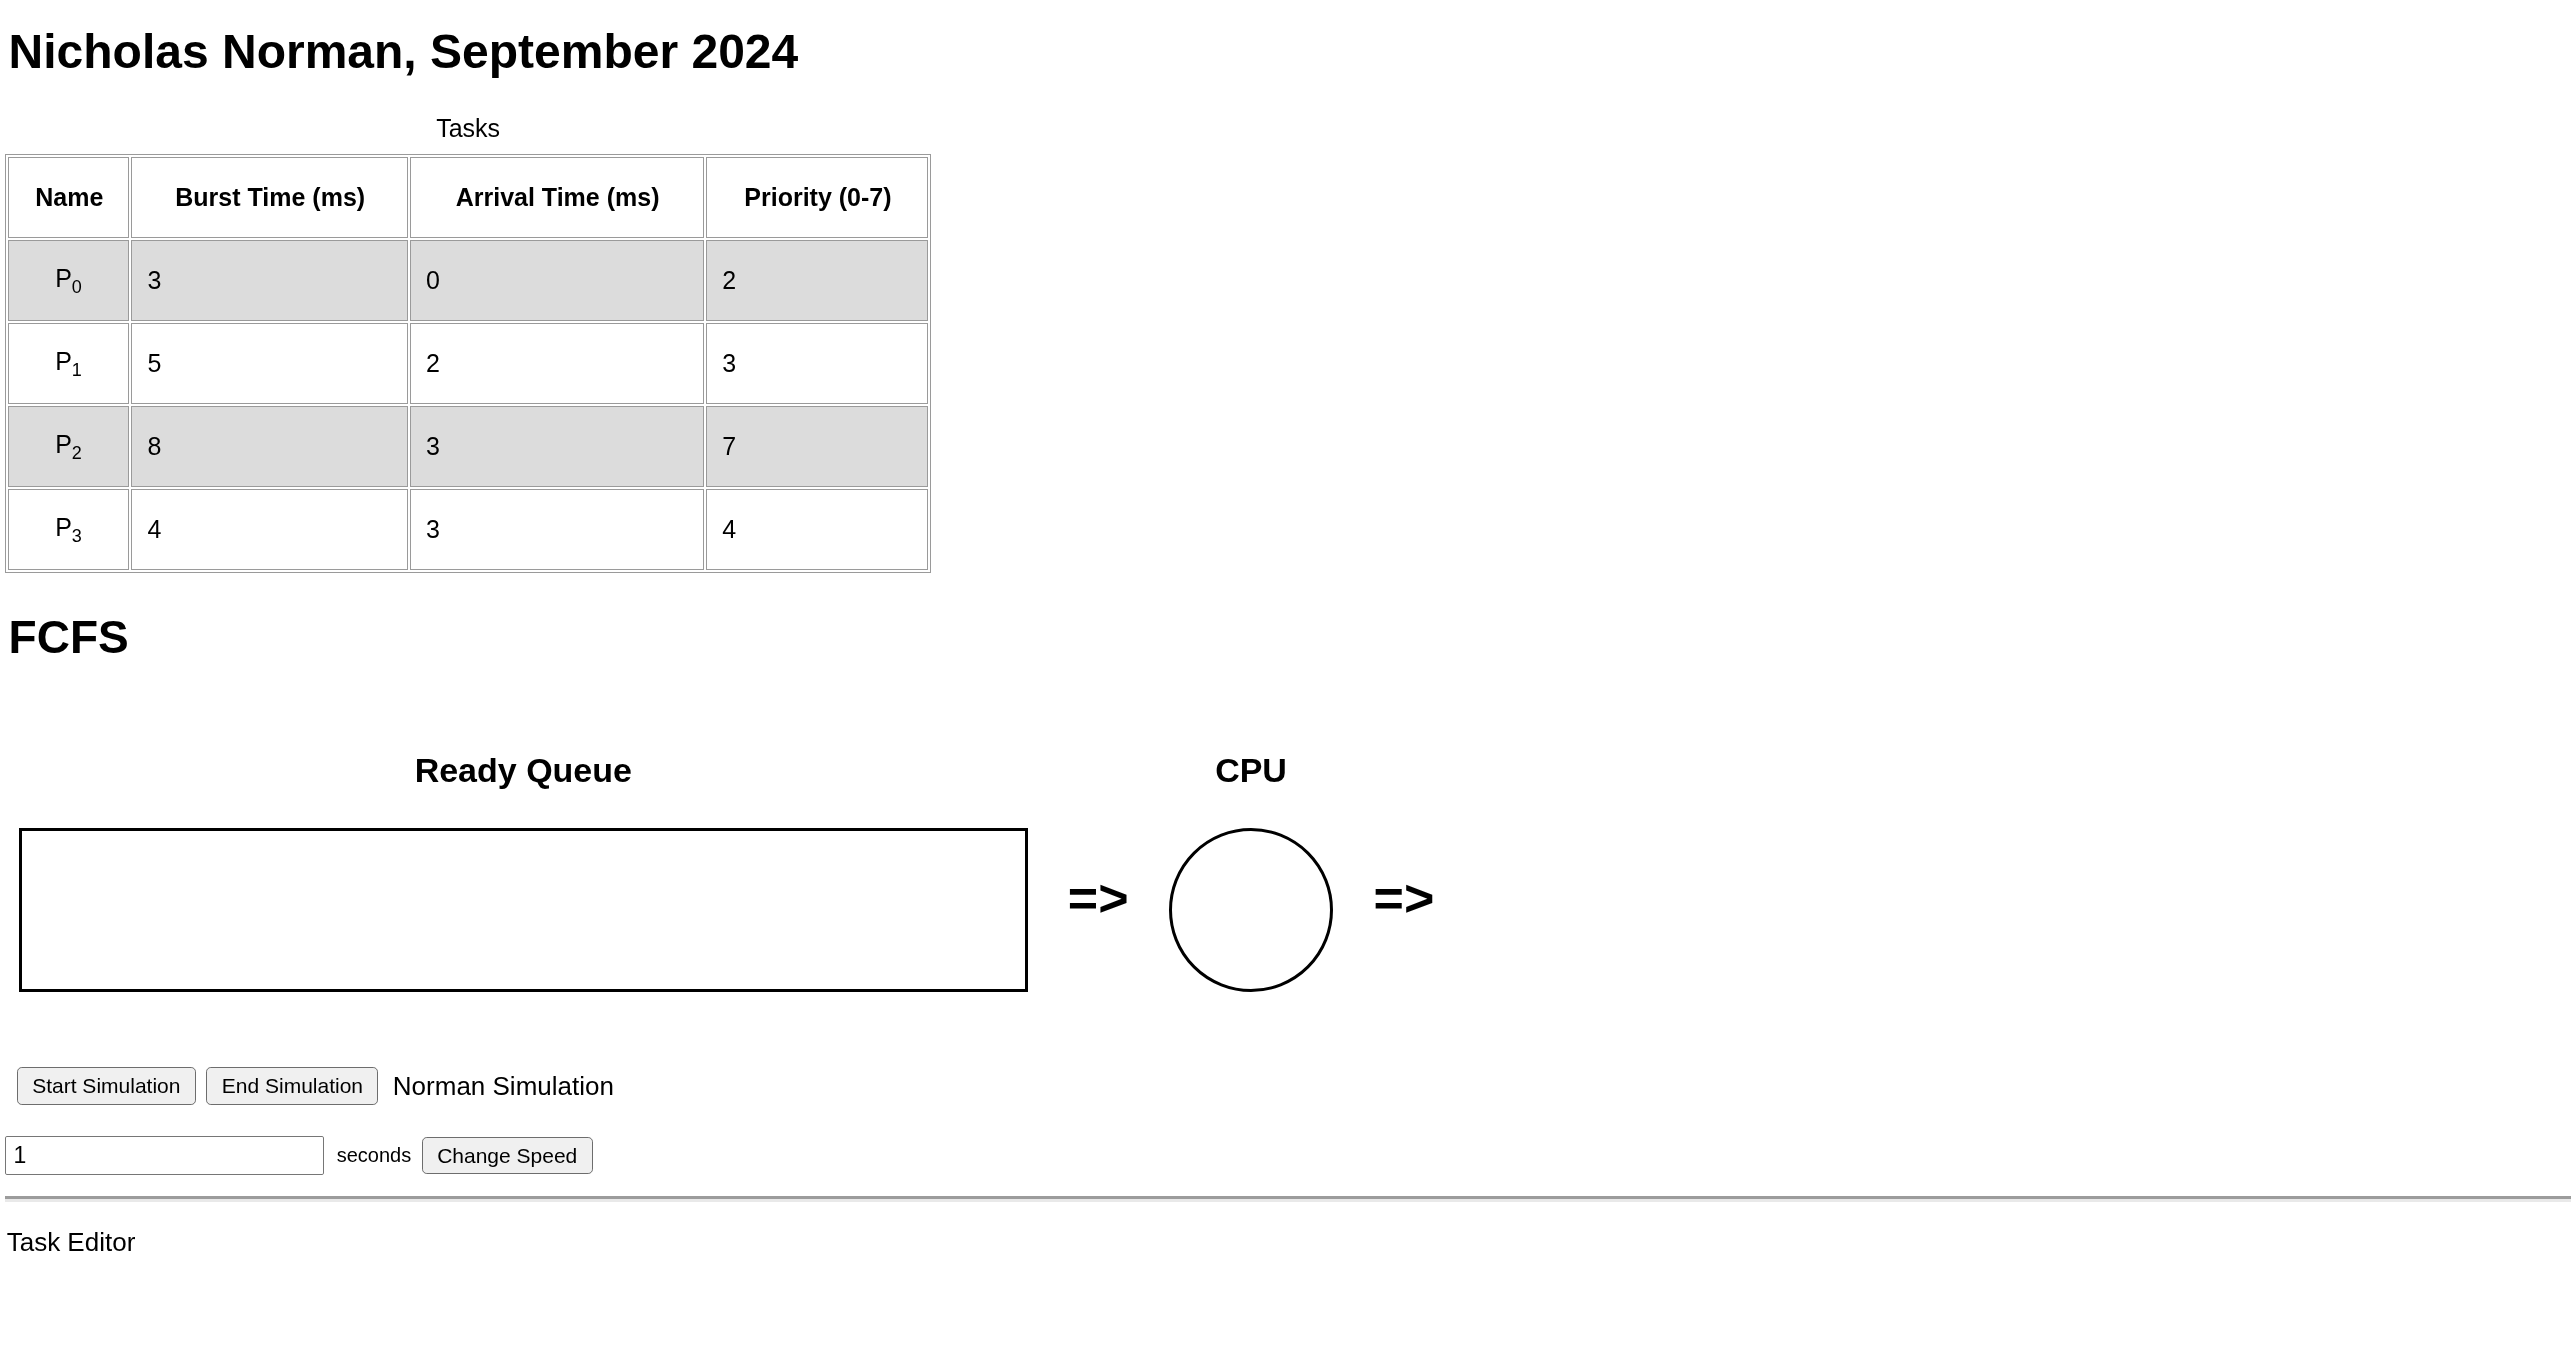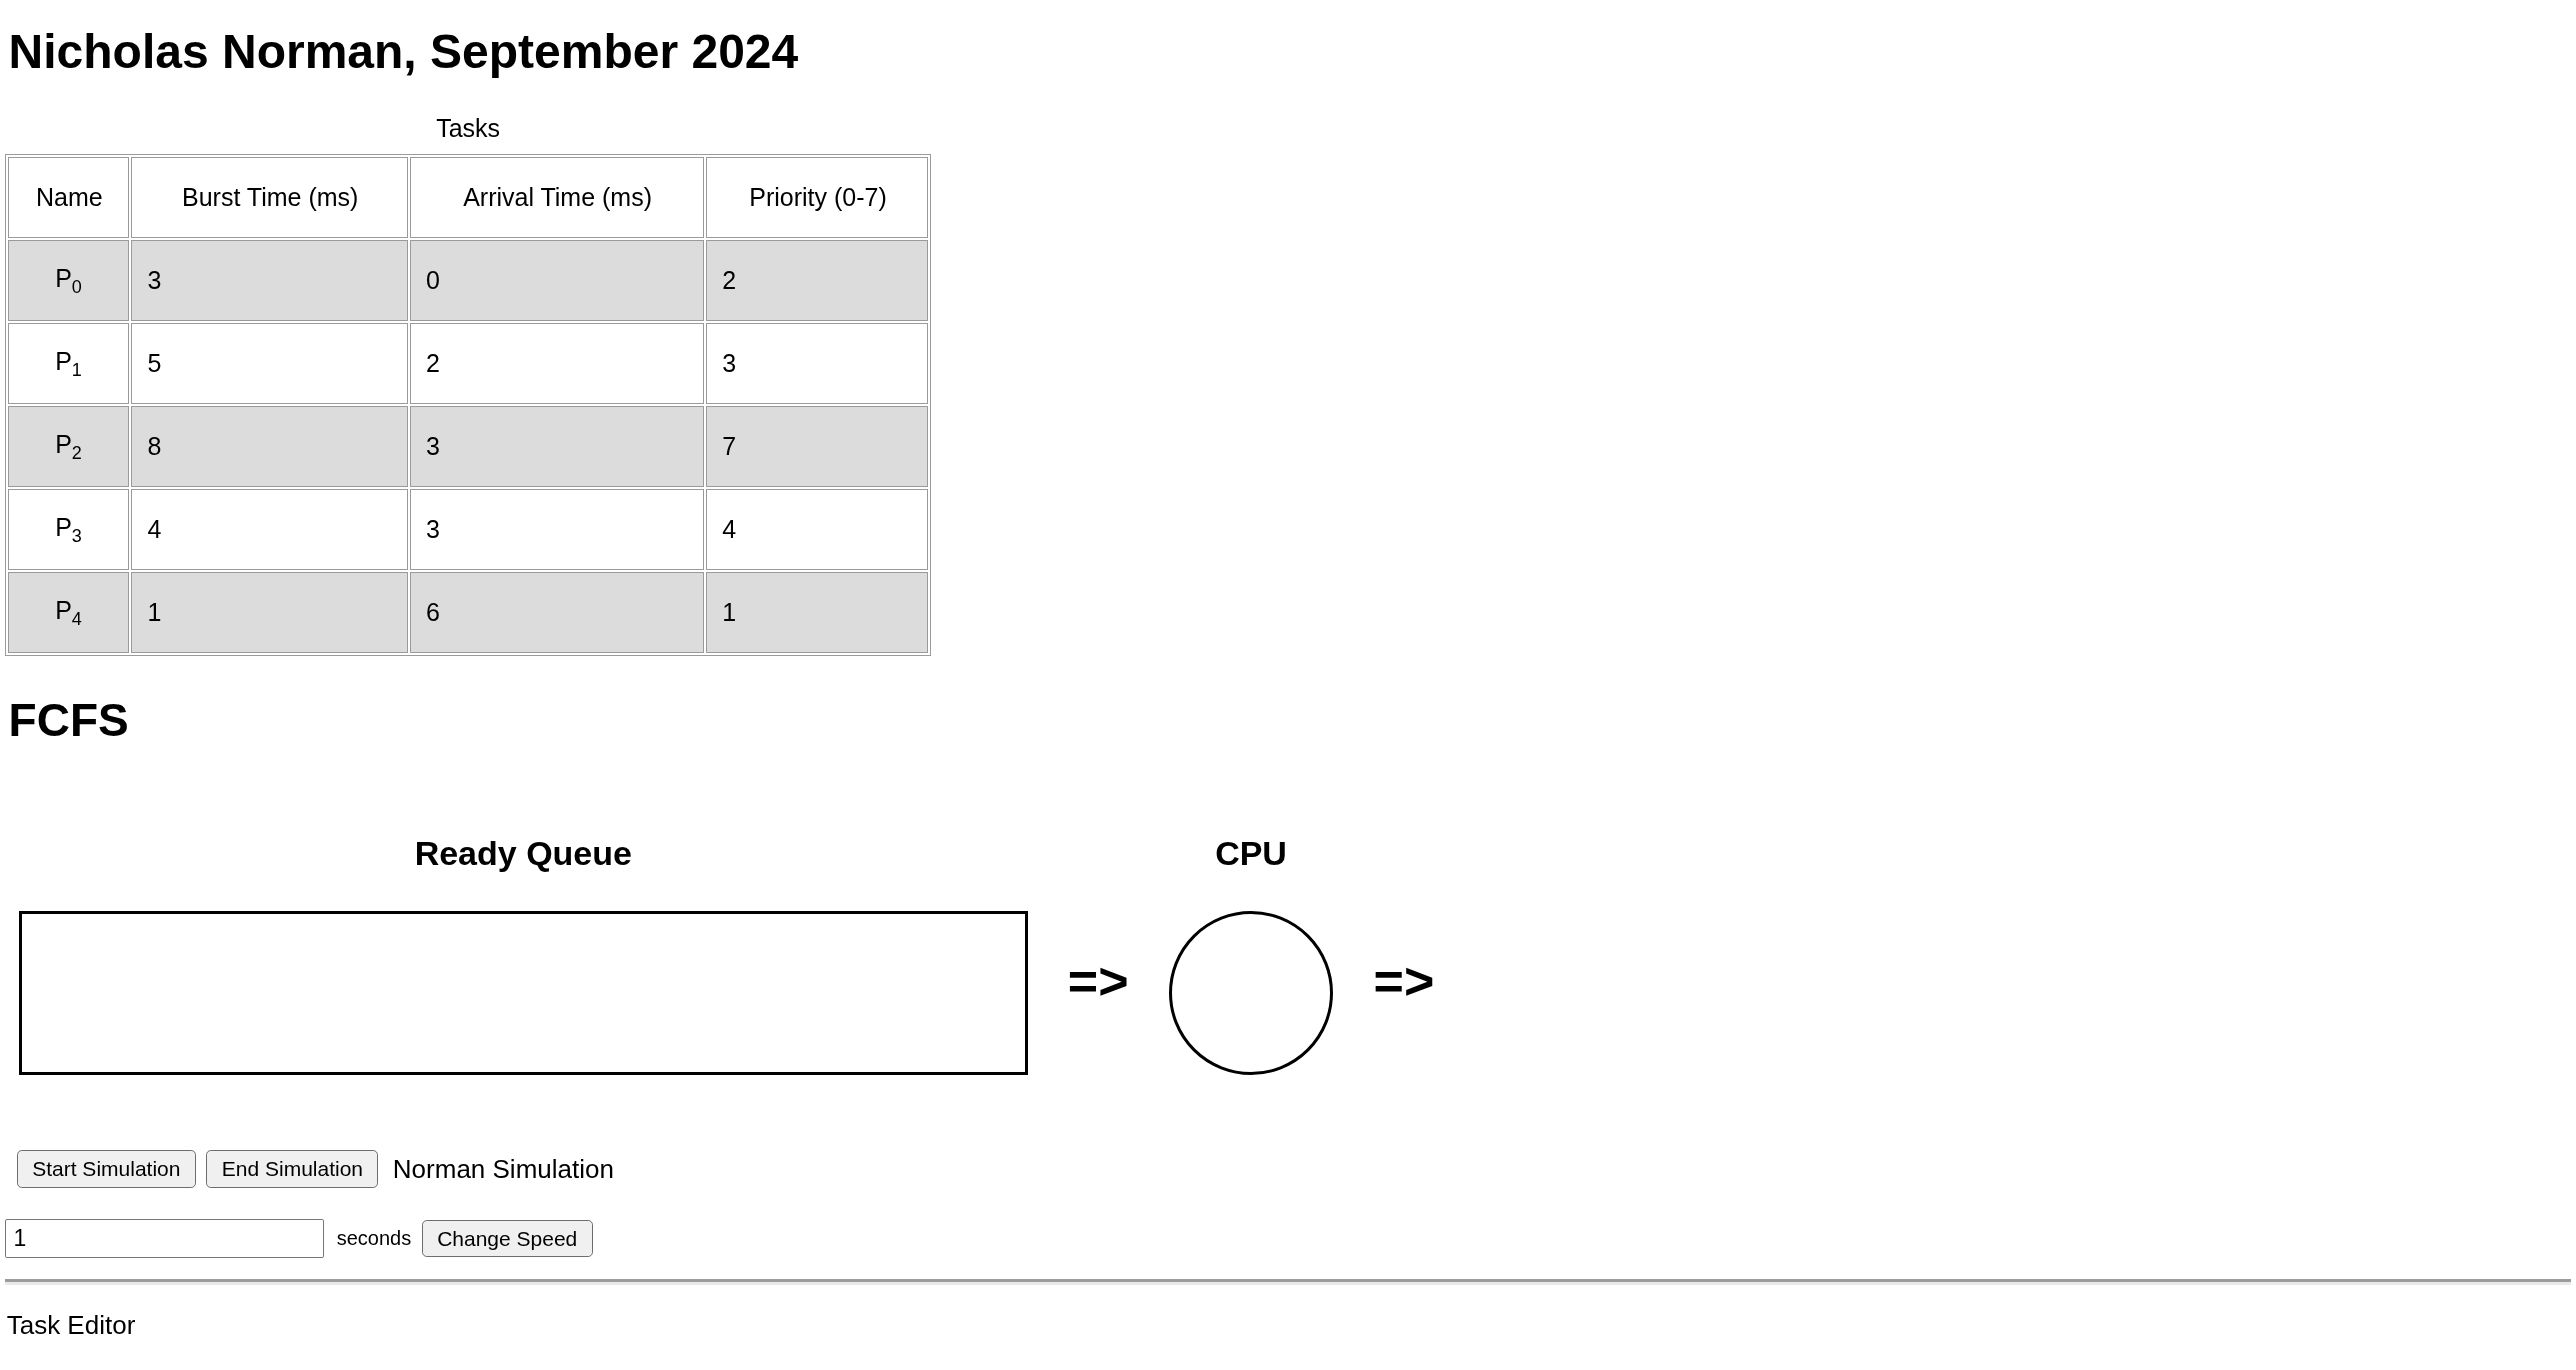--- a/index.html
+++ b/index.html
@@ -33,21 +33,21 @@
     text-align: center;
   }
   table.tasks th, table.tasks td {
     border: 1.9px solid #9a9a9a;
     height: 79px;
     vertical-align: middle;
     font-size: 25px;
     padding: 0 15.4px;
     background: #ffffff;
   }
-  table.tasks th { font-weight: normal; text-align: center; padding-left: 17px; }
+  table.tasks th { font-weight: bold; text-align: center; padding-left: 17px; }
   th.col-name   { width: 87px;  }
   th.col-burst  { width: 242px; }
   th.col-arrival{ width: 260px; }
   th.col-priority{ width: 188px; }
   td.c-name { text-align: center; }
   td.c-val  { text-align: left; }
   tr.shaded th, tr.shaded td { background: #dcdcdc; }
   sub { font-size: 0.72em; }
 
   
@@ -191,26 +191,20 @@
     <td class="c-val">7</td>
   </tr>
 
   <tr>
     <td class="c-name">P<sub>3</sub></td>
     <td class="c-val">4</td>
     <td class="c-val">3</td>
     <td class="c-val">4</td>
   </tr>
 
-  <tr class="shaded">
-    <td class="c-name">P<sub>4</sub></td>
-    <td class="c-val">1</td>
-    <td class="c-val">6</td>
-    <td class="c-val">1</td>
-  </tr>
 </tbody>
 </table>
 
 <h1 class="fcfs-heading">FCFS</h1>
 
 <div class="sim-row">
   <div class="sim-col">
     <div class="sim-label">Ready Queue</div>
     <div class="queue-box"></div>
   </div>

